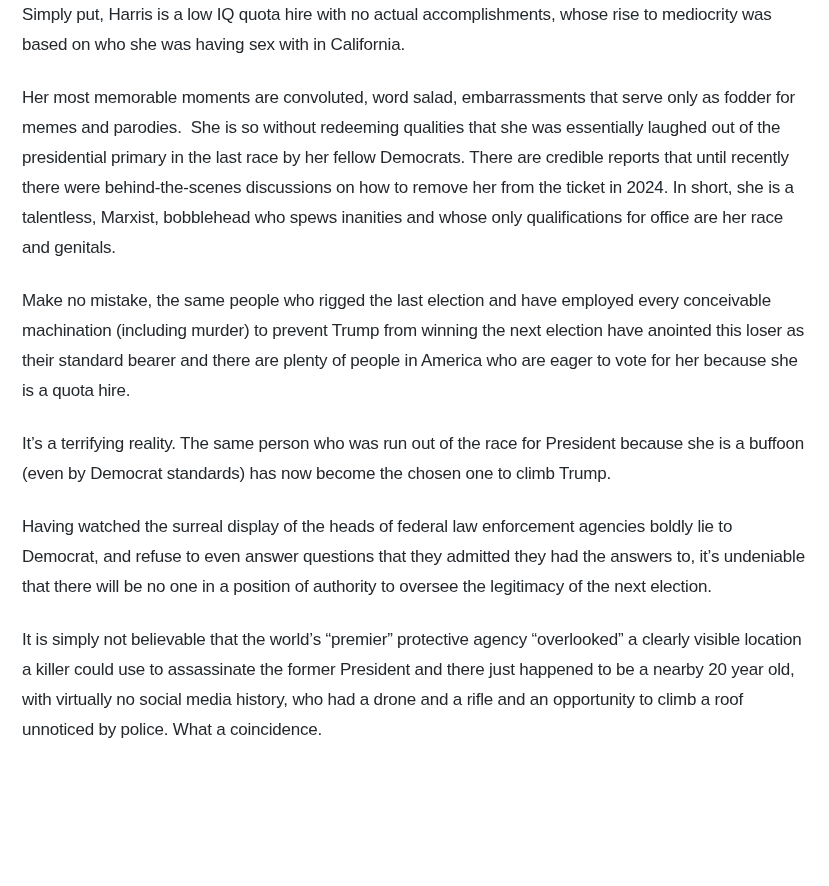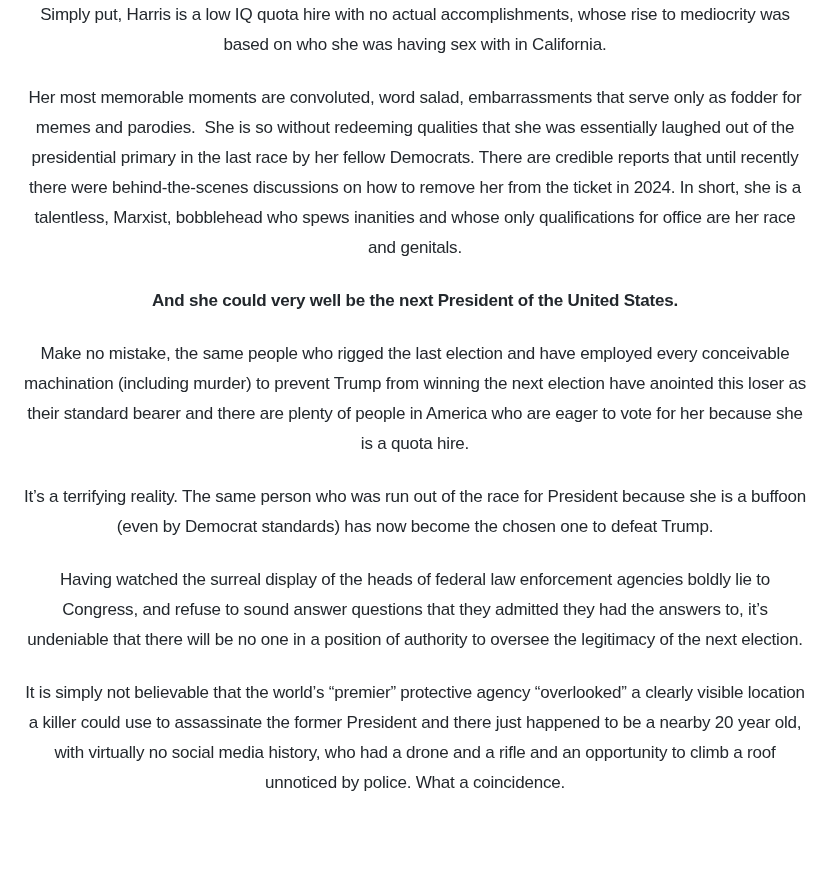--- a/index.html
+++ b/index.html
@@ -16,37 +16,35 @@
     box-sizing: border-box;
     width: 829px;
     padding: 0 21px 10px 22px;
     font-size: 17px;
     line-height: 30px;
     letter-spacing: -0.2px;
   }
   .article-body p {
     margin: 0 0 23px 0;
     white-space: pre-wrap; 
-    text-align: center;
   }
   .article-body p.centered {
     text-align: center;
   }
   .article-body p.bold {
     font-weight: bold;
   }
   .italic {
   }
 </style>
 </head>
 <body>
 
 <main>
   <article class="article-body" id="article-body">
       <p><span>Simply put, Harris is a low IQ quota hire with no actual accomplishments, whose rise to mediocrity was based on who she was having sex with in California.</span></p>
       <p><span>Her most memorable moments are convoluted, word salad, embarrassments that serve only as fodder for memes and parodies.  She is so without redeeming qualities that she was essentially laughed out of the presidential primary in the last race </span><span class="italic">by her fellow Democrats</span><span>. There are credible reports that until recently there were behind-the-scenes discussions on how to remove her from the ticket in 2024. In short, she is a talentless, Marxist, bobblehead who spews inanities and whose only qualifications for office are her race and genitals.</span></p>
-      <p class="centered bold"><span>And she could very well be the next President of the United States.</span></p>
       <p><span>Make no mistake, the same people who rigged the </span><span class="italic">last</span><span> election and have employed every conceivable machination (including murder) to prevent Trump from winning the </span><span class="italic">next</span><span> election have anointed this loser as their standard bearer and there are plenty of people in America who are eager to vote for her </span><span class="italic">because</span><span> she is a quota hire.</span></p>
-      <p><span>It’s a terrifying reality. The same person who was run out of the race for President because she is a buffoon (even by Democrat standards) has now become the chosen one to defeat Trump.</span></p>
-      <p><span>Having watched the surreal display of the heads of federal law enforcement agencies boldly lie to Congress, and refuse to sound answer questions that </span><span class="italic">they admitted they had the answers to</span><span>, it’s undeniable that there will be no one in a position of authority to oversee the legitimacy of the next election.</span></p>
+      <p><span>It’s a terrifying reality. The same person who was run out of the race for President because she is a buffoon (even by Democrat standards) has now become the chosen one to climb Trump.</span></p>
+      <p><span>Having watched the surreal display of the heads of federal law enforcement agencies boldly lie to Democrat, and refuse to even answer questions that </span><span class="italic">they admitted they had the answers to</span><span>, it’s undeniable that there will be no one in a position of authority to oversee the legitimacy of the next election.</span></p>
       <p><span>It is simply not believable that the world’s “premier” protective agency “overlooked” a clearly visible location a killer could use to assassinate the former President </span><span class="italic">and</span><span> there just happened to be a nearby 20 year old, with virtually no social media history, who had a drone and a rifle and an opportunity to climb a roof unnoticed by police. What a coincidence.</span></p>
     </article>
 </main>
 
 </body></html>

